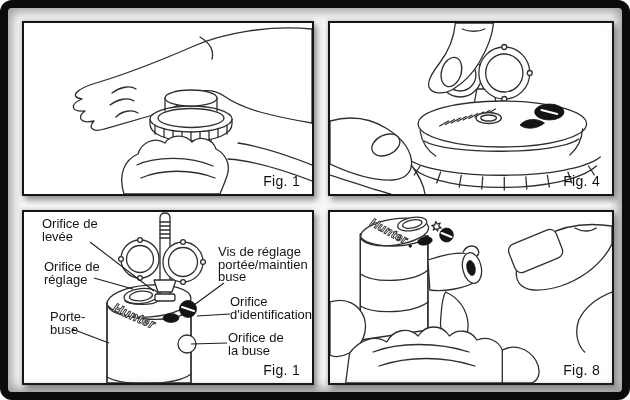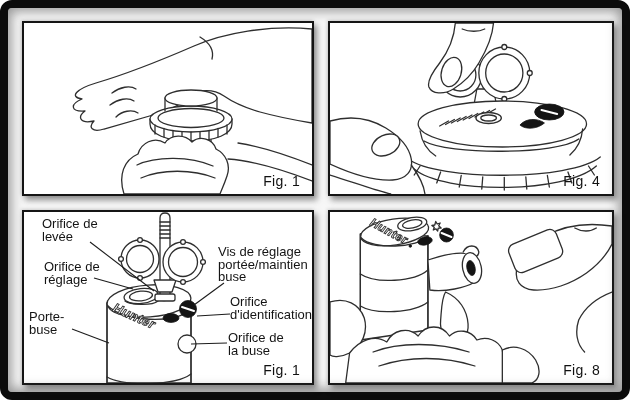--- a/index.html
+++ b/index.html
@@ -201,21 +201,21 @@
             <path d="M48 117 L85 131"></path>
             <path d="M200 71 L170 93"></path>
             <path d="M206 102 L173 104"></path>
             <path d="M203 131 L167 132"></path>
           </g>
         </svg>
         <div class="lbl" style="left:18px;top:6px">Orifice de
 levée</div>
         <div class="lbl" style="left:20px;top:49px">Orifice de
 réglage</div>
-        <div class="lbl" style="left:5px;top:99px">Porte-
+        <div class="lbl" style="left:26px;top:99px">Porte-
 buse</div>
         <div class="lbl center" style="left:194px;top:34px;width:86px">Vis de réglage
 portée/maintien
 buse</div>
         <div class="lbl" style="left:206px;top:84px">Orifice
 d'identification</div>
         <div class="lbl" style="left:204px;top:120px">Orifice de
 la buse</div>
         <div class="caption">Fig. 1</div>
       </div>

